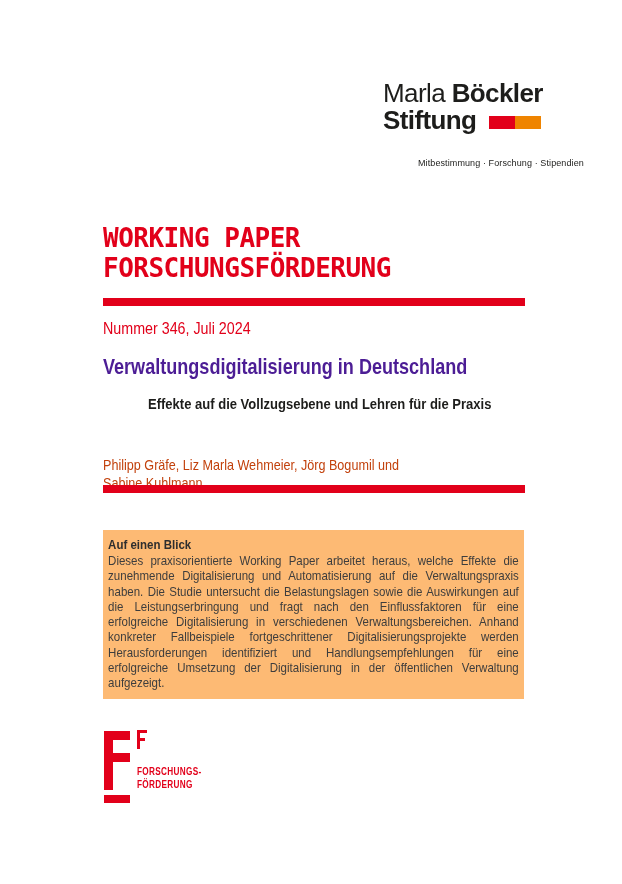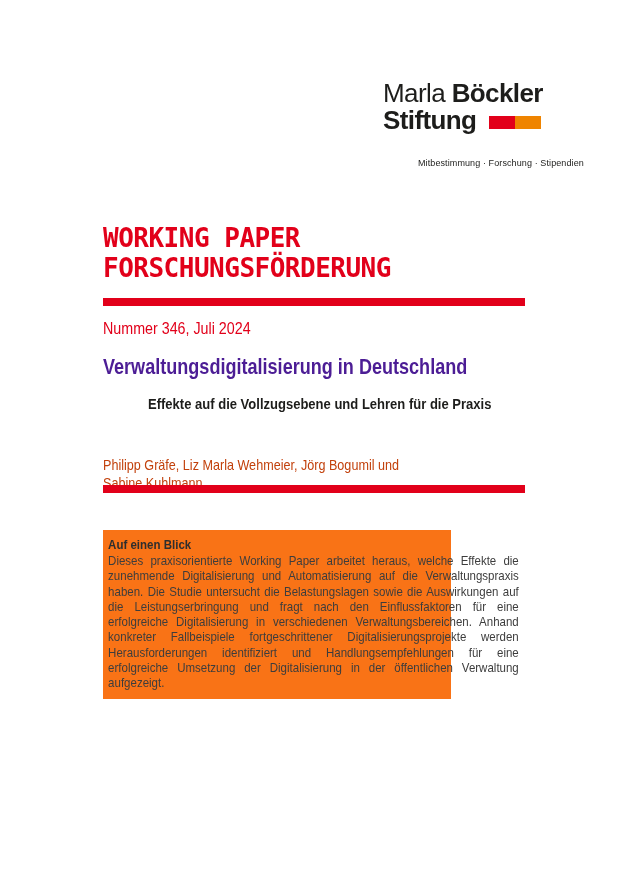--- a/index.html
+++ b/index.html
@@ -36,21 +36,21 @@
 
   
   .cond{display:inline-block;transform:scaleX(0.84);transform-origin:0 0;white-space:nowrap;}
 
   .issue{position:absolute;left:103px;top:319px;font-size:17px;color:#e2001a;}
   .title{position:absolute;left:103px;top:355px;font-size:21.5px;font-weight:700;color:#4c1d95;}
   .subtitle{position:absolute;left:103px;top:395px;font-size:15.5px;font-weight:700;color:#1d1d1b;padding-left:45px;}
   .authors{position:absolute;left:103px;top:434px;font-size:15px;line-height:17.5px;color:#c2410c;margin-top:22px;}
 
   
-  .abstract{position:absolute;left:103px;top:530px;width:348px;background:#f97316;overflow:visible;}
+  .abstract{position:absolute;left:103px;top:530px;width:421px;background:#fdba74;overflow:visible;}
   .abstract-inner{
     width:494px;transform:scaleX(0.852);transform-origin:0 0;
     padding:7px 6px 8px 6px;box-sizing:border-box;
   }
   .abstract-heading{font-size:13.5px;font-weight:700;color:#2e2e2e;margin:0 0 1px 0;}
   .abstract-body{font-size:13.5px;line-height:15.3px;color:#3d3d3d;text-align:justify;margin:0;hyphens:manual;}
 
   
   .ff-logo{position:absolute;left:104px;top:731px;width:120px;height:75px;}
   .ff-shape{position:absolute;background:#e2001a;}
@@ -112,14 +112,27 @@
 
   <div class="rule rule-mid"></div>
 
   <div class="abstract">
     <div class="abstract-inner">
       <p class="abstract-heading">Auf einen Blick</p>
       <p class="abstract-body">Dieses praxisorientierte Working Paper arbeitet heraus, welche Effekte die zunehmende Digitalisierung und Automatisierung auf die Verwaltungspraxis haben. Die Studie unter­sucht die Belastungslagen sowie die Auswirkungen auf die Leistungserbringung und fragt nach den Einflussfaktoren für eine erfolgreiche Digitalisierung in verschiedenen Verwal­tungsbereichen. Anhand konkreter Fallbeispiele fortgeschrittener Digitalisierungs­projekte werden Herausforderungen identifiziert und Handlungsempfehlungen für eine erfolgreiche Umsetzung der Digitalisierung in der öffentlichen Verwaltung aufgezeigt.</p>
     </div>
   </div>
 
+  <div class="ff-logo">
+    <span class="ff-shape ff-top"></span>
+    <span class="ff-shape ff-stem"></span>
+    <span class="ff-shape ff-mid"></span>
+    <span class="ff-shape ff-under"></span>
+    <span class="ff-shape ff-sup-stem"></span>
+    <span class="ff-shape ff-sup-top"></span>
+    <span class="ff-shape ff-sup-mid"></span>
+    <div class="ff-label">
+      <div>FORSCHUNGS-</div>
+      <div>FÖRDERUNG</div>
+    </div>
+  </div>
 
 </div>
 
 </body></html>

